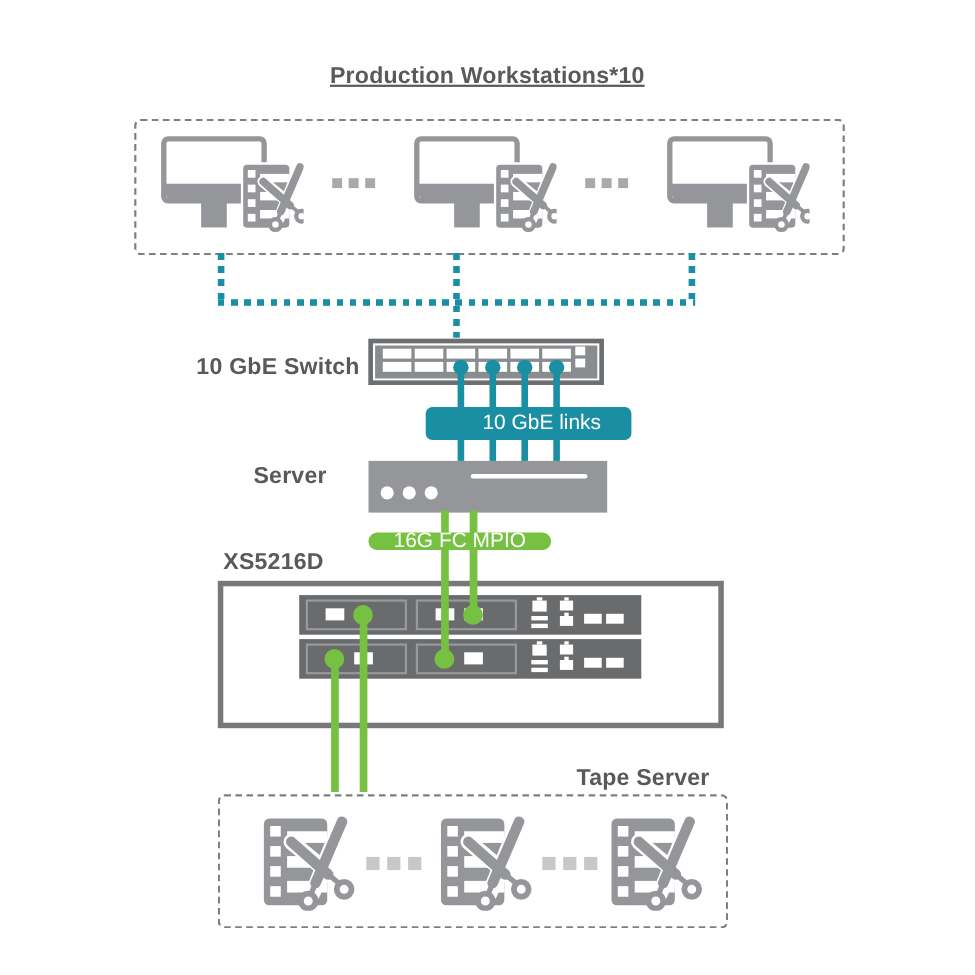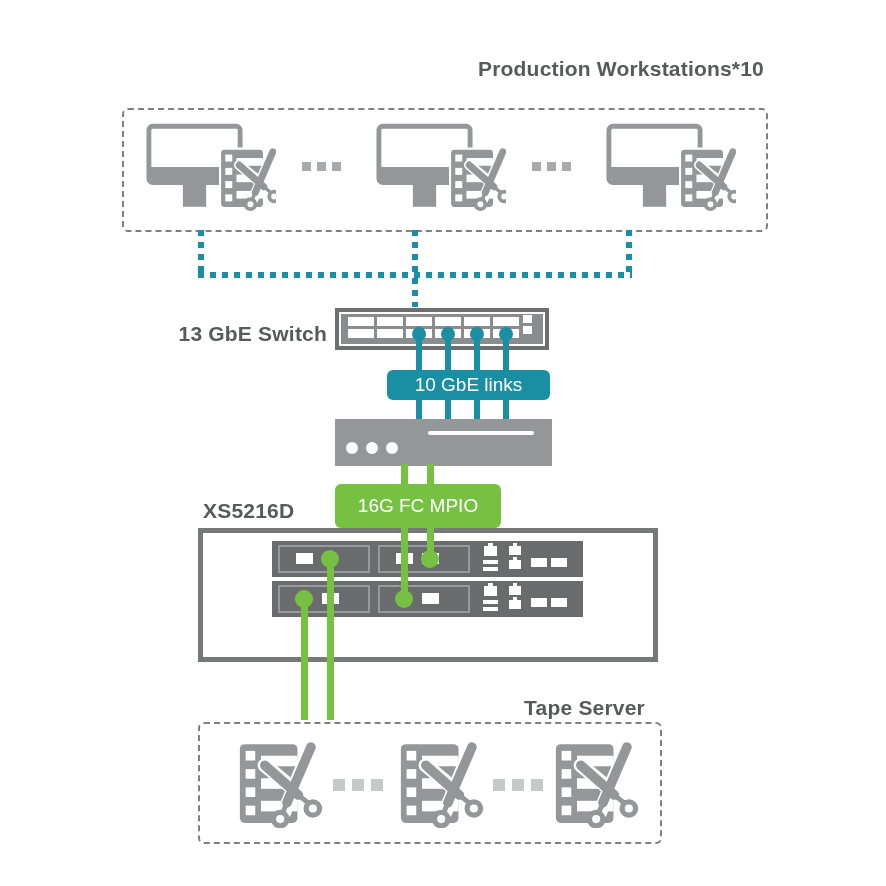--- a/index.html
+++ b/index.html
@@ -18,21 +18,21 @@
     font-family:"Liberation Sans",sans-serif;overflow:hidden;
   }
   .label{
     position:absolute;color:var(--label-gray);font-weight:700;font-size:21px;
     letter-spacing:0.2px;white-space:nowrap;
   }
   .badge{
     position:absolute;display:flex;align-items:center;justify-content:center;
     color:#fff;font-size:19px;border-radius:6px;white-space:nowrap;z-index:30;
   }
-  .badge.teal{background:var(--teal);}
+  .badge.teal{background:var(--teal);padding-left:24px;}
   .badge.green{background:var(--green);}
   .dashed-box{
     position:absolute;border:2.5px dashed var(--dash-gray);border-radius:6px;background:#fff;
   }
   
   .tdot-v{position:absolute;width:6px;z-index:5;
     background:repeating-linear-gradient(to bottom,var(--teal) 0 6px,transparent 6px 12px);}
   .tdot-h{position:absolute;height:6px;z-index:5;
     background:repeating-linear-gradient(to right,var(--teal) 0 6px,transparent 6px 12px);}
   
@@ -105,21 +105,21 @@
     <rect x="3" y="3" width="94" height="58" rx="4" fill="#fff" stroke="currentColor" stroke-width="5"></rect>
     <path d="M5,45 h90 v10 a4,4 0 0 1 -4,4 h-82 a4,4 0 0 1 -4,-4 z" fill="currentColor"></path>
     <circle cx="81" cy="52" r="3.2" fill="#fff"></circle>
     <rect x="38" y="61" width="24" height="25" fill="currentColor"></rect>
     <use href="#sym-film" transform="translate(63,25) scale(0.72)"></use>
   </symbol>
 </svg>
 
 <div id="canvas">
 
-  <div class="label" style="left:122px;top:57px;width:642px;text-align:right;">Production Workstations*10</div>
+  <div class="label" style="left:122px;top:57px;width:642px;text-align:center;text-decoration:underline;">Production Workstations*10</div>
 
   <div class="dashed-box" style="left:122px;top:108px;width:642px;height:120px;"></div>
   <svg class="icon-svg" style="left:146px;top:122px;" width="130" height="90">
       <use href="#sym-workstation"></use>
     </svg>
   <svg class="icon-svg" style="left:376px;top:122px;" width="130" height="90">
       <use href="#sym-workstation"></use>
     </svg>
   <svg class="icon-svg" style="left:606px;top:122px;" width="130" height="90">
       <use href="#sym-workstation"></use>
@@ -134,21 +134,21 @@
       <span></span>
       <span></span>
     </div>
 
   <div class="tdot-v" style="left:198px;top:230px;height:44px;"></div>
   <div class="tdot-v" style="left:412px;top:230px;height:44px;"></div>
   <div class="tdot-v" style="left:626px;top:230px;height:44px;"></div>
   <div class="tdot-h" style="left:198px;top:272px;width:434px;"></div>
   <div class="tdot-v" style="left:412px;top:278px;height:29px;"></div>
 
-  <div class="label" style="left:107px;top:322px;width:220px;text-align:right;">13 GbE Switch</div>
+  <div class="label" style="left:107px;top:322px;width:220px;text-align:right;">10 GbE Switch</div>
   <div class="switch">
     <div class="sport" style="left:9px;top:5px;"></div>
       <div class="sport" style="left:38px;top:5px;"></div>
     <div class="sport" style="left:67px;top:5px;"></div>
       <div class="sport" style="left:96px;top:5px;"></div>
     <div class="sport" style="left:125px;top:5px;"></div>
       <div class="sport" style="left:154px;top:5px;"></div>
     <div class="sport" style="left:9px;top:17px;"></div>
       <div class="sport" style="left:38px;top:17px;"></div>
     <div class="sport" style="left:67px;top:17px;"></div>
@@ -162,20 +162,21 @@
   <div class="tline" style="left:416px;top:334px;height:85px;"></div>
   <div class="tline" style="left:445px;top:334px;height:85px;"></div>
   <div class="tline" style="left:474px;top:334px;height:85px;"></div>
   <div class="tline" style="left:503px;top:334px;height:85px;"></div>
   <div class="tport" style="left:412px;top:327px;"></div>
   <div class="tport" style="left:441px;top:327px;"></div>
   <div class="tport" style="left:470px;top:327px;"></div>
   <div class="tport" style="left:499px;top:327px;"></div>
   <div class="badge teal" style="left:387px;top:370px;width:163px;height:30px;">10 GbE links</div>
 
+  <div class="label" style="left:97px;top:421px;width:200px;text-align:right;">Server</div>
   <div class="server">
     <div class="srv-dot" style="left:11px;top:23px;"></div>
     <div class="srv-dot" style="left:31px;top:23px;"></div>
     <div class="srv-dot" style="left:51px;top:23px;"></div>
     <div class="srv-line"></div>
   </div>
 
   <div class="label" style="left:203px;top:499px;">XS5216D</div>
   <div class="storage">
     <div class="ctrl" style="top:8px;">
@@ -204,21 +205,21 @@
       <div class="wbat" style="left:237px;top:19px;width:12px;height:9px;"></div>
       <div class="wbar" style="left:259px;top:17px;width:16px;height:9px;"></div>
       <div class="wbar" style="left:279px;top:17px;width:16px;height:9px;"></div>
     </div>
   </div>
 
   <div class="gline" style="left:427px;top:464px;height:95px;"></div>
   <div class="gline" style="left:401px;top:464px;height:135px;"></div>
   <div class="gport" style="left:421px;top:550px;"></div>
   <div class="gport" style="left:395px;top:590px;"></div>
-  <div class="badge green" style="left:335px;top:484px;width:166px;height:44px;">16G FC MPIO</div>
+  <div class="badge green" style="left:335px;top:484px;width:166px;height:16px;border-radius:13px;">16G FC MPIO</div>
 
   <div class="gline" style="left:327px;top:559px;height:161px;"></div>
   <div class="gline" style="left:301px;top:599px;height:121px;"></div>
   <div class="gport" style="left:321px;top:550px;"></div>
   <div class="gport" style="left:295px;top:590px;"></div>
 
   <div class="label" style="left:445px;top:696px;width:200px;text-align:right;">Tape Server</div>
   <div class="dashed-box" style="left:198px;top:722px;width:460px;height:118px;"></div>
   <svg class="icon-svg" style="left:237px;top:741px;" width="96" height="87">
       <use href="#sym-film"></use>

